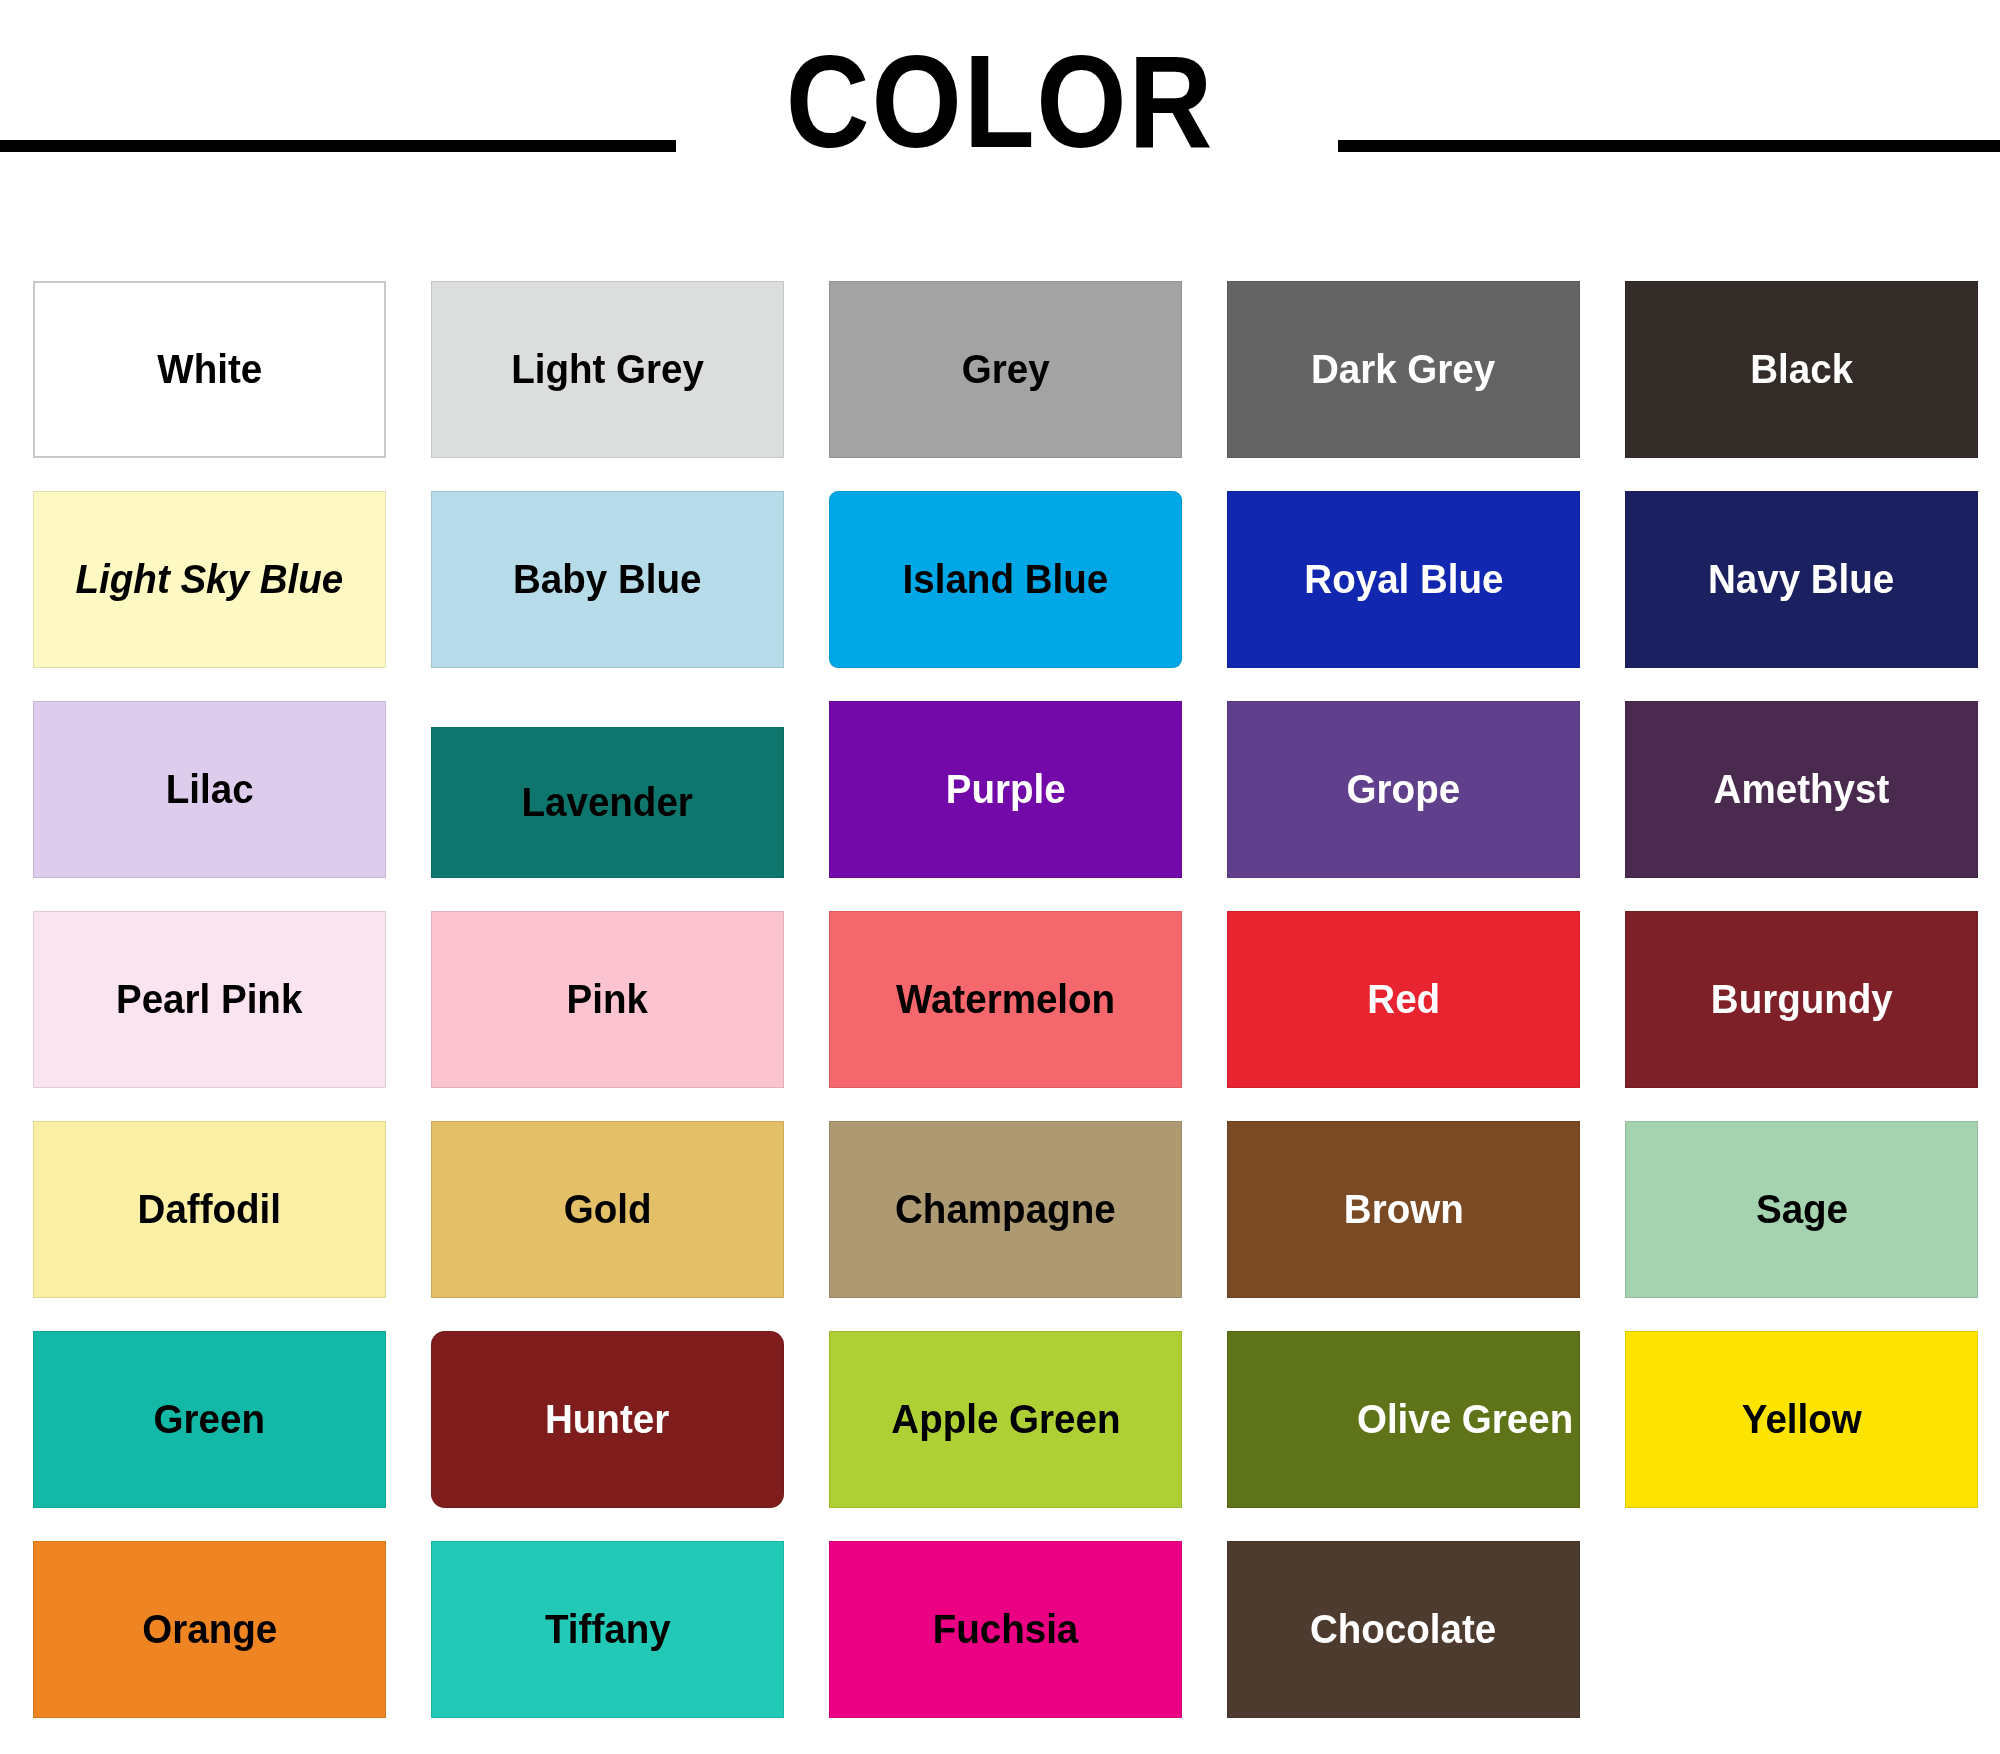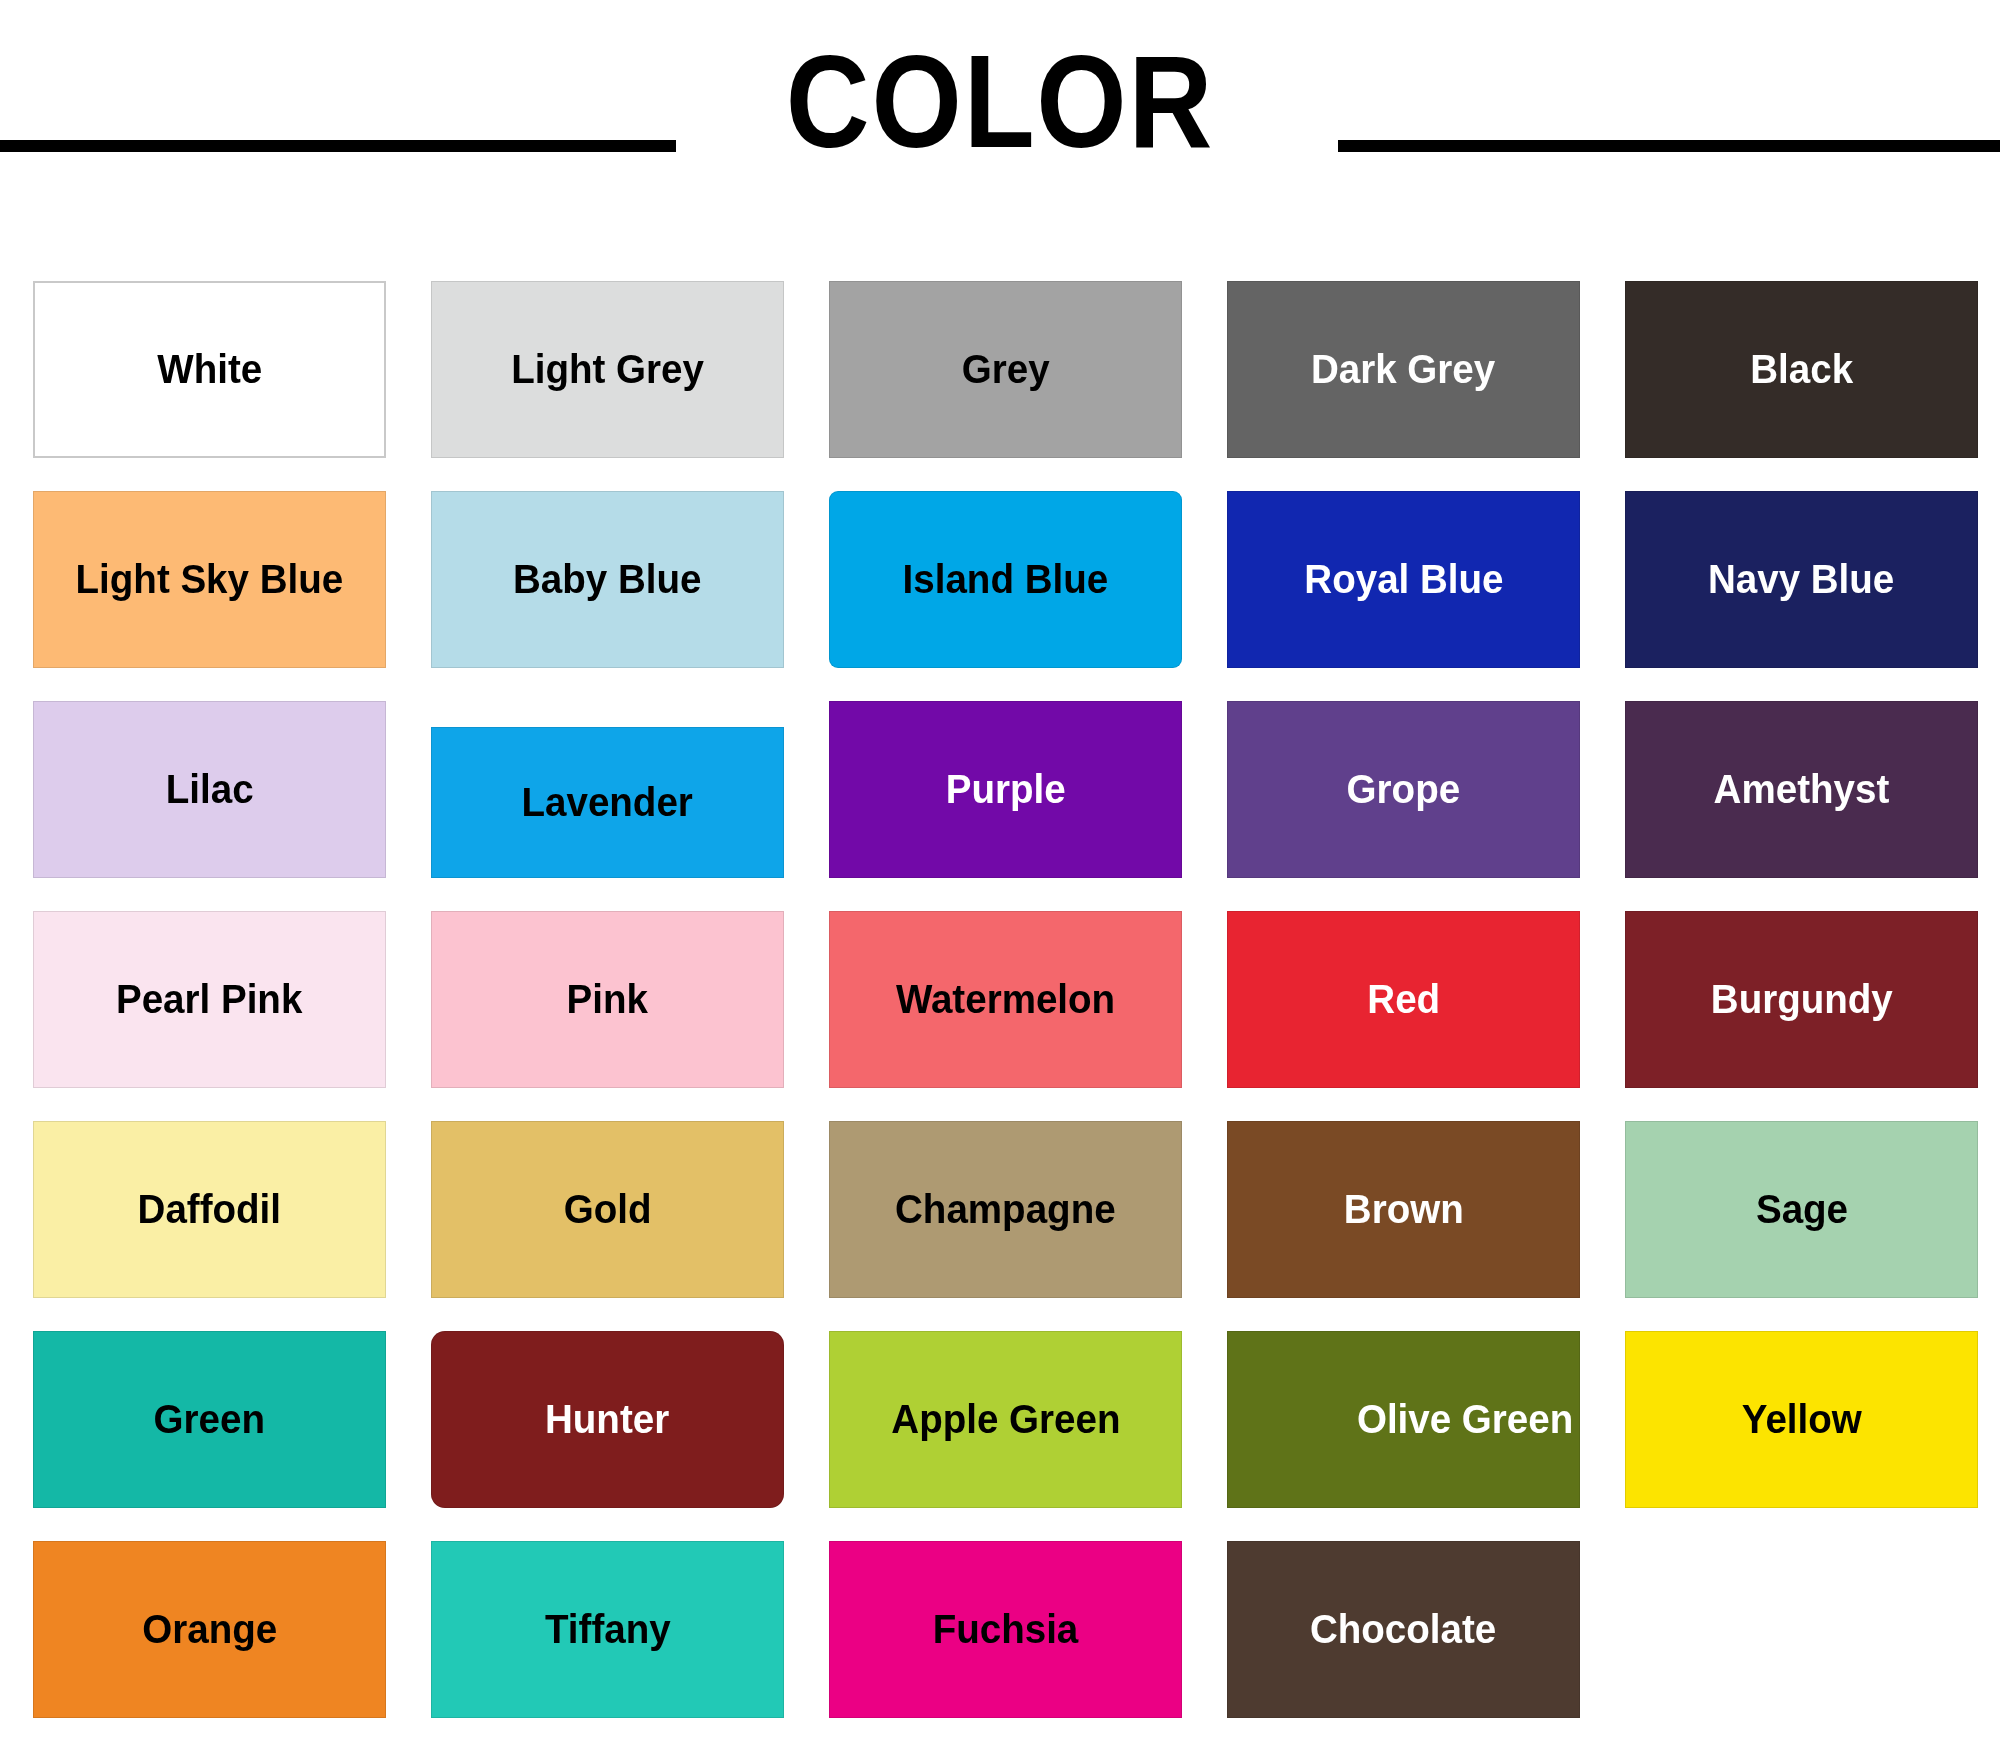--- a/index.html
+++ b/index.html
@@ -109,39 +109,39 @@
       </div>
       <div class="swatch hairline" style="background: rgb(163, 163, 163);">
         <span class="label" style="color: rgb(0, 0, 0);">Grey</span>
       </div>
       <div class="swatch hairline" style="background: rgb(100, 100, 100);">
         <span class="label" style="color: rgb(255, 255, 255);">Dark Grey</span>
       </div>
       <div class="swatch hairline" style="background: rgb(52, 44, 40);">
         <span class="label" style="color: rgb(255, 255, 255);">Black</span>
       </div>
-      <div class="swatch hairline" style="background: #fdba74;">
+      <div class="swatch hairline" style="background: #fef9c3; font-style: italic;">
         <span class="label" style="color: rgb(0, 0, 0);">Light Sky Blue</span>
       </div>
       <div class="swatch hairline" style="background: rgb(181, 220, 232);">
         <span class="label" style="color: rgb(0, 0, 0);">Baby Blue</span>
       </div>
       <div class="swatch hairline" style="background: rgb(0, 167, 231); border-radius: 9px;">
         <span class="label" style="color: rgb(0, 0, 0);">Island Blue</span>
       </div>
       <div class="swatch hairline" style="background: rgb(17, 39, 176);">
         <span class="label" style="color: rgb(255, 255, 255);">Royal Blue</span>
       </div>
       <div class="swatch hairline" style="background: rgb(27, 33, 96);">
         <span class="label" style="color: rgb(255, 255, 255);">Navy Blue</span>
       </div>
       <div class="swatch hairline" style="background: rgb(221, 204, 236);">
         <span class="label" style="color: rgb(0, 0, 0);">Lilac</span>
       </div>
-      <div class="swatch hairline" style="background: #0ea5e9; margin-top: 26px;">
+      <div class="swatch hairline" style="background: #0f766e; margin-top: 26px;">
         <span class="label" style="color: rgb(0, 0, 0);">Lavender</span>
       </div>
       <div class="swatch hairline" style="background: rgb(114, 9, 168);">
         <span class="label" style="color: rgb(255, 255, 255);">Purple</span>
       </div>
       <div class="swatch hairline" style="background: rgb(96, 64, 140);">
         <span class="label" style="color: rgb(255, 255, 255);">Grope</span>
       </div>
       <div class="swatch hairline" style="background: rgb(74, 43, 79);">
         <span class="label" style="color: rgb(255, 255, 255);">Amethyst</span>

